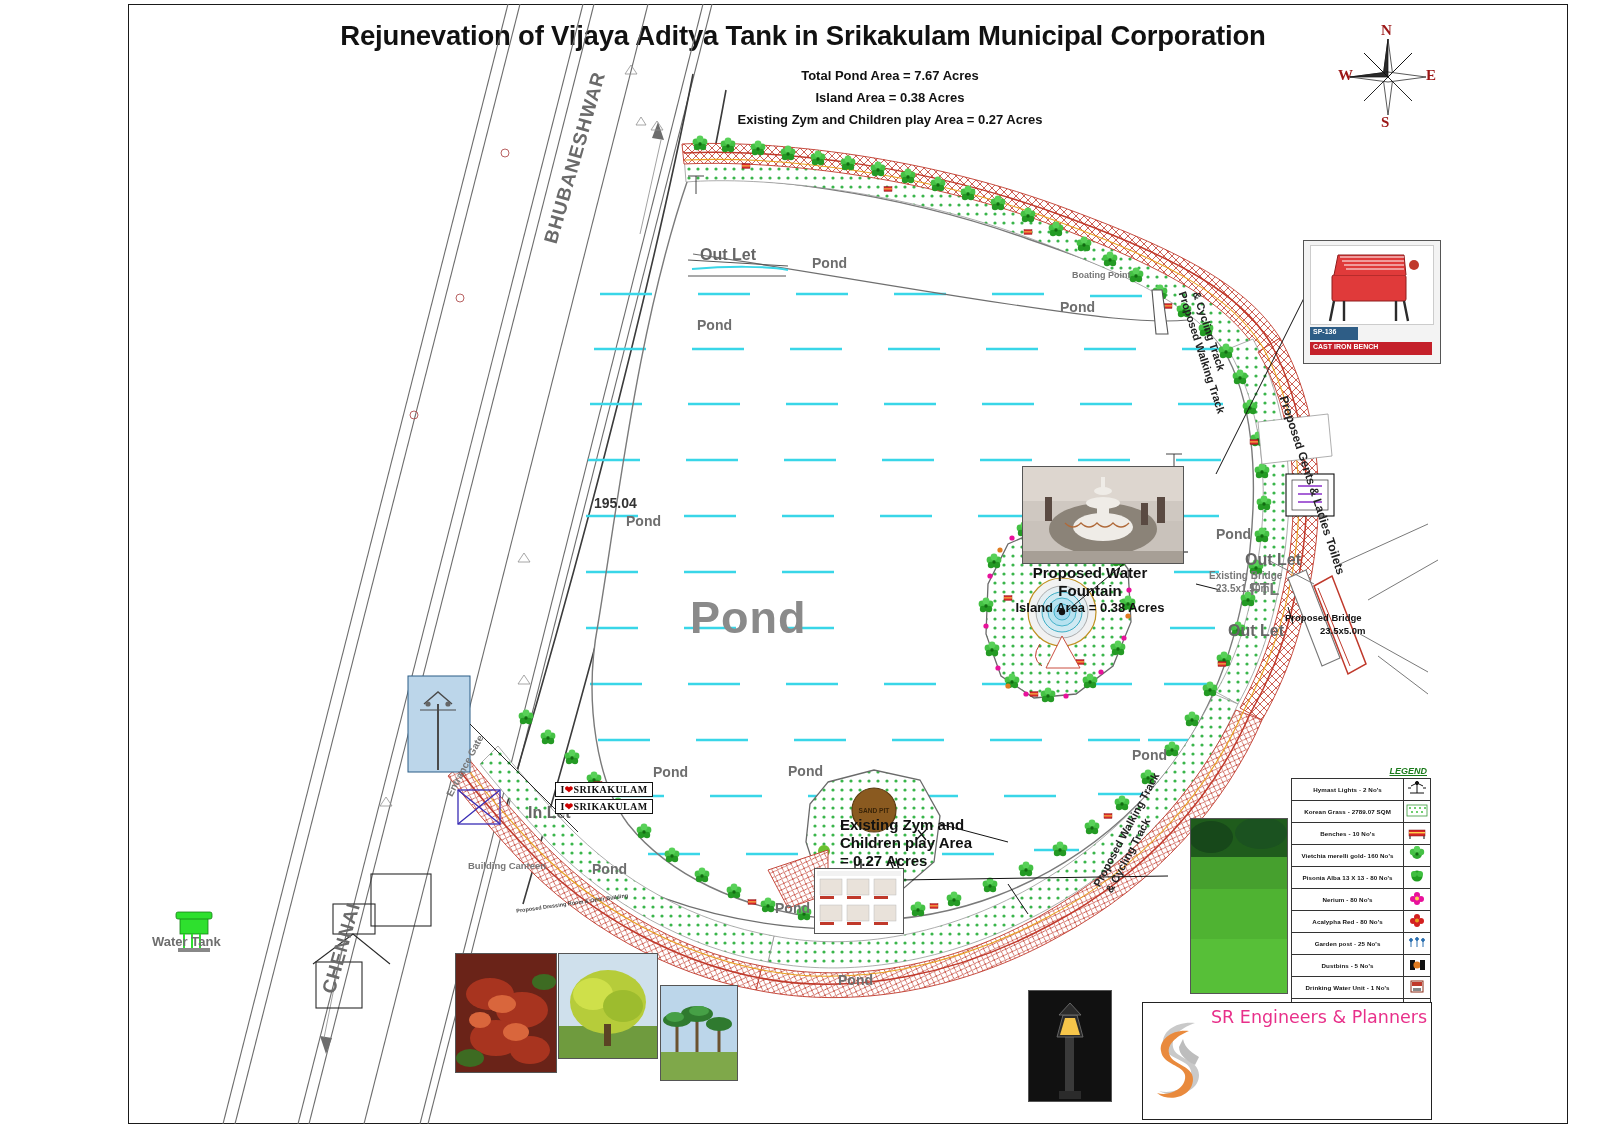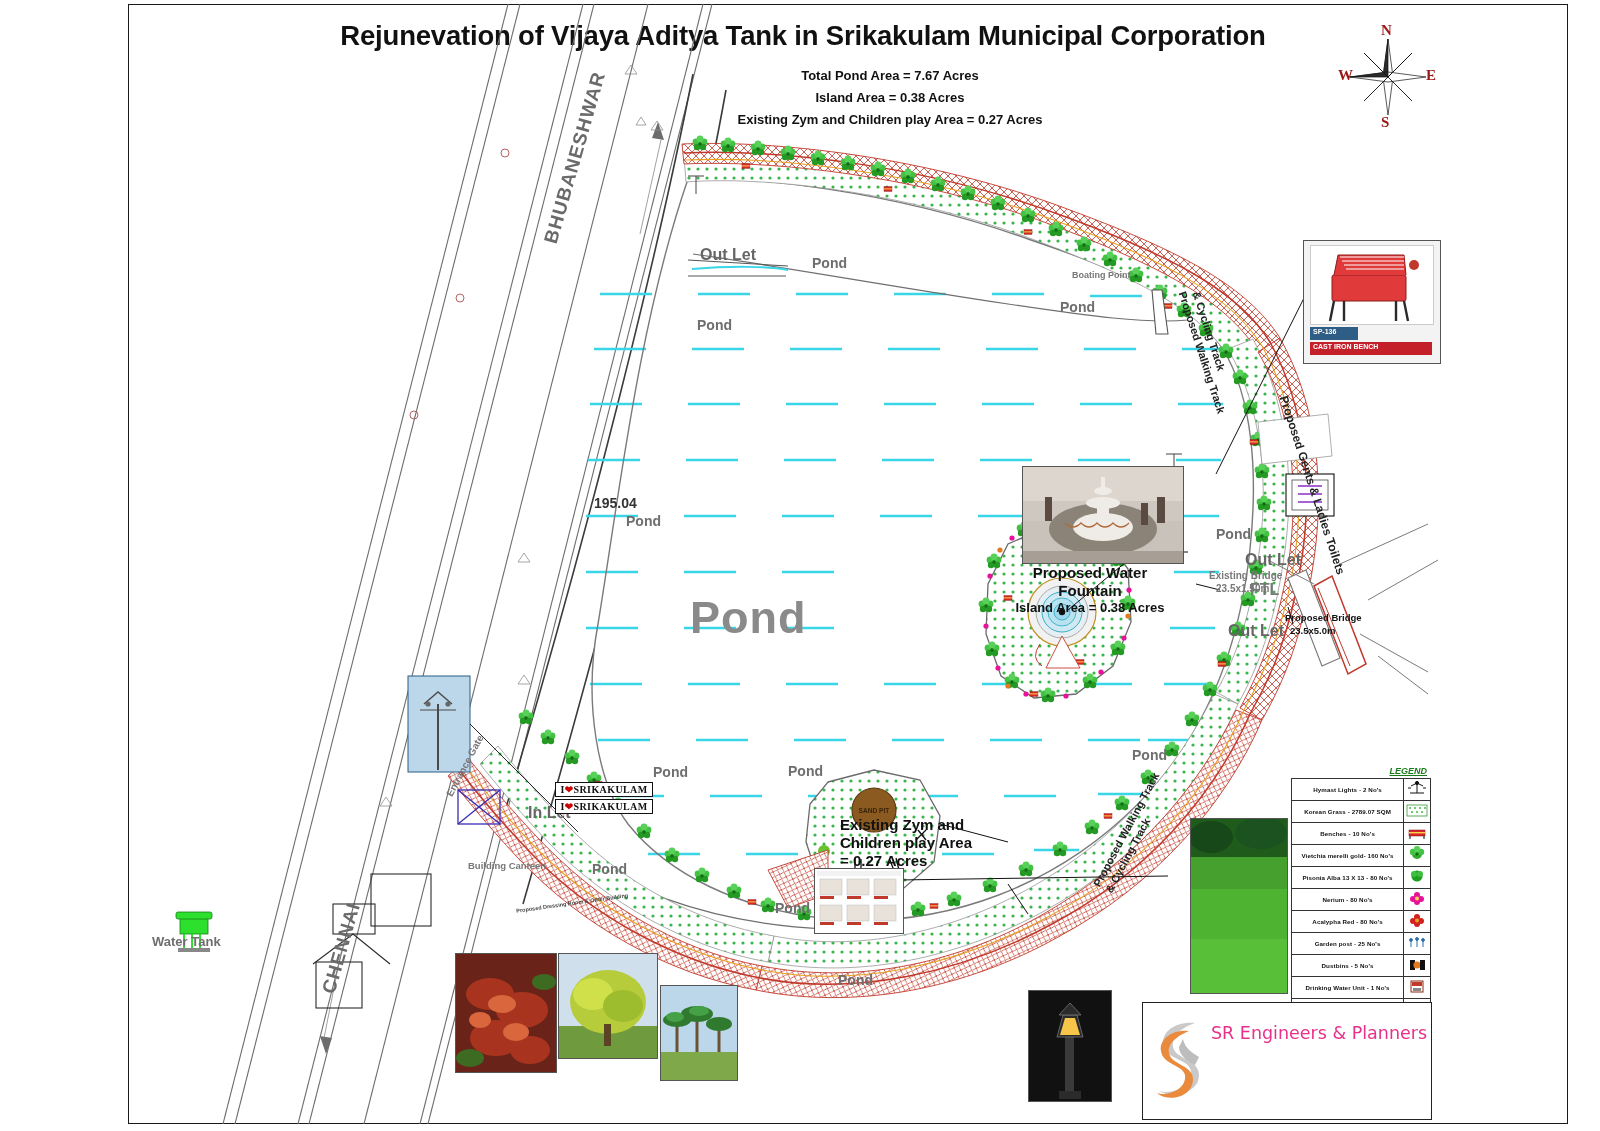--- a/index.html
+++ b/index.html
@@ -33,21 +33,21 @@
   .heart{color:#cc0000;}
   
   #legendwrap{left:1291px;top:766px;width:140px;}
   #legendTitle{font-size:9px;font-weight:bold;color:#1a7a1a;text-decoration:underline;text-align:right;padding-right:4px;font-style:italic;}
   table.legend{border-collapse:collapse;width:140px;margin-top:2px;background:#fff;}
   table.legend td{border:0.7px solid #333;height:21px;vertical-align:middle;}
   td.lname{font-size:6.2px;font-weight:bold;color:#111;text-align:center;padding:0 2px;width:112px;letter-spacing:0.1px;}
   td.licon{width:26px;text-align:center;padding:0;}
   
   #titleblock{left:1142px;top:1002px;width:290px;height:118px;border:1px solid #222;background:#fff;box-sizing:border-box;}
-  #firmname{position:absolute;left:68px;top:4px;font-size:17.5px;color:#e8308a;font-family:"DejaVu Sans",sans-serif;font-weight:normal;white-space:nowrap;margin-top:16px;}
+  #firmname{position:absolute;left:68px;top:4px;font-size:17.5px;color:#e8308a;font-family:"DejaVu Sans",sans-serif;font-weight:normal;white-space:nowrap;}
   #firmaddr{position:absolute;left:69px;top:26px;font-size:9.5px;color:#222;font-family:"Liberation Serif",serif;line-height:1.32;}
   #sr-logo{position:absolute;left:6px;top:12px;width:60px;height:96px;}
 </style>
 </head>
 <body>
 
 <div id="sheet">
 
   <div class="frame"></div>
 
@@ -494,21 +494,21 @@
   <div class="abs lbl" style="left:592px;top:861px;">Pond</div>
   <div class="abs lbl" style="left:775px;top:900px;">Pond</div>
   <div class="abs lbl" style="left:838px;top:972px;">Pond</div>
   <div class="abs lbl small" style="left:1024px;top:270px;margin-left:48px;">Boating Point</div>
   <div class="abs lbl" style="left:594px;top:495px;font-size:14px;color:#333;">195.04</div>
   <div class="abs lbl" style="left:1250px;top:581px;font-size:16px;color:#777;">FTL</div>
 
   <div class="abs lbl small" style="left:1209px;top:570px;font-size:10px;color:#777;">Existing Bridge</div>
   <div class="abs lbl small" style="left:1216px;top:583px;font-size:10px;color:#777;">23.5x1.50m</div>
   <div class="abs" style="left:1285px;top:612px;font-size:9.5px;font-weight:bold;color:#111;">Proposed Bridge</div>
-  <div class="abs" style="left:1290px;top:625px;font-size:9.5px;font-weight:bold;color:#111;">23.5x5.0m</div>
+  <div class="abs" style="left:1320px;top:625px;font-size:9.5px;font-weight:bold;color:#111;">23.5x5.0m</div>
 
   <div class="abs lbl road" style="left:540px;top:240px;transform:rotate(-74deg);transform-origin:left top;">BHUBANESHWAR</div>
   <div class="abs lbl road" style="left:318px;top:990px;transform:rotate(-74deg);transform-origin:left top;">CHENNAI</div>
   <div class="abs lbl" style="left:152px;top:934px;font-size:13px;">Water Tank</div>
   <div class="abs lbl small" style="left:444px;top:793px;transform:rotate(-62deg);transform-origin:left top;font-size:10px;">Entrance Gate</div>
   <div class="abs lbl small" style="left:468px;top:860px;font-size:9.5px;">Building Canteen</div>
   <div class="abs lbl small" style="left:516px;top:903px;transform:rotate(-8deg);font-size:5.5px;color:#444;text-align:center;width:70px;">Proposed Dressing Room &amp; Other Building</div>
 
   <div class="abs trk" style="left:1188px;top:290px;transform:rotate(72deg);transform-origin:left top;">Proposed Walking Track</div>
   <div class="abs trk" style="left:1202px;top:290px;transform:rotate(72deg);transform-origin:left top;">&amp; Cycling Track</div>

